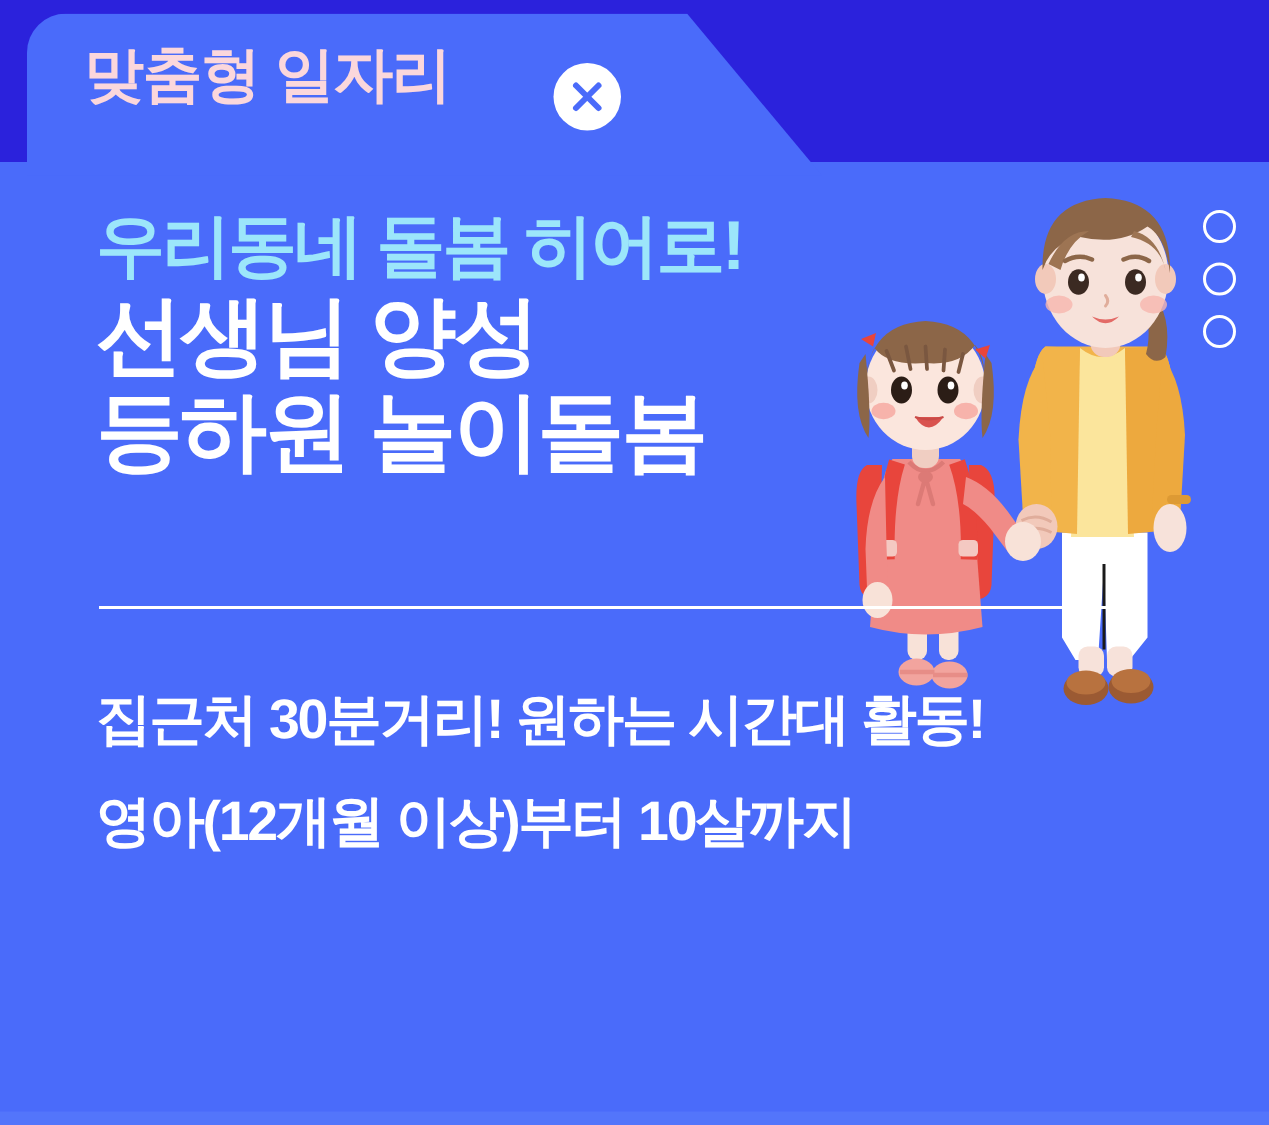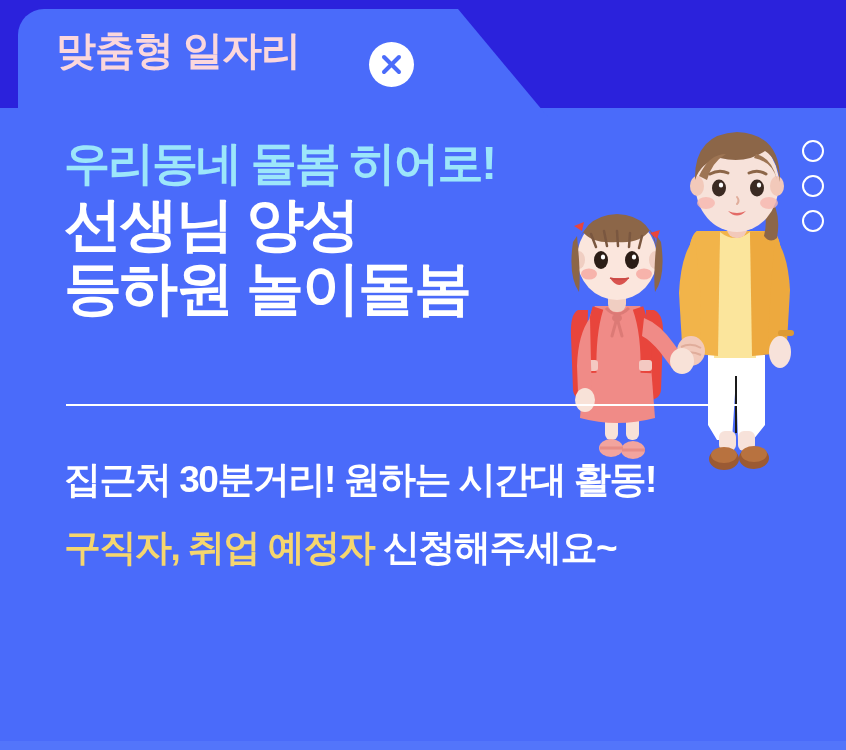--- a/index.html
+++ b/index.html
@@ -291,21 +291,21 @@
   <div class="headline">
     <div class="sub">우리동네 돌봄 히어로!</div>
     <div class="main">선생님 양성</div>
     <div class="main">등하원 놀이돌봄</div>
   </div>
 
   <div class="divider"></div>
 
   <div class="body-copy">
     <div class="line">집근처 30분거리! 원하는 시간대 활동!</div>
-    <div class="line"><span class="hl-yellow">구직자, 취업 예정자</span><span> 신청해주세요~</span></div>
+    <div class="line">영아(12개월 이상)부터 10살까지</div>
   </div>
 
   <div class="dots">
     <div class="dot"></div>
     <div class="dot"></div>
     <div class="dot"></div>
   </div>
 
 </div>
 

